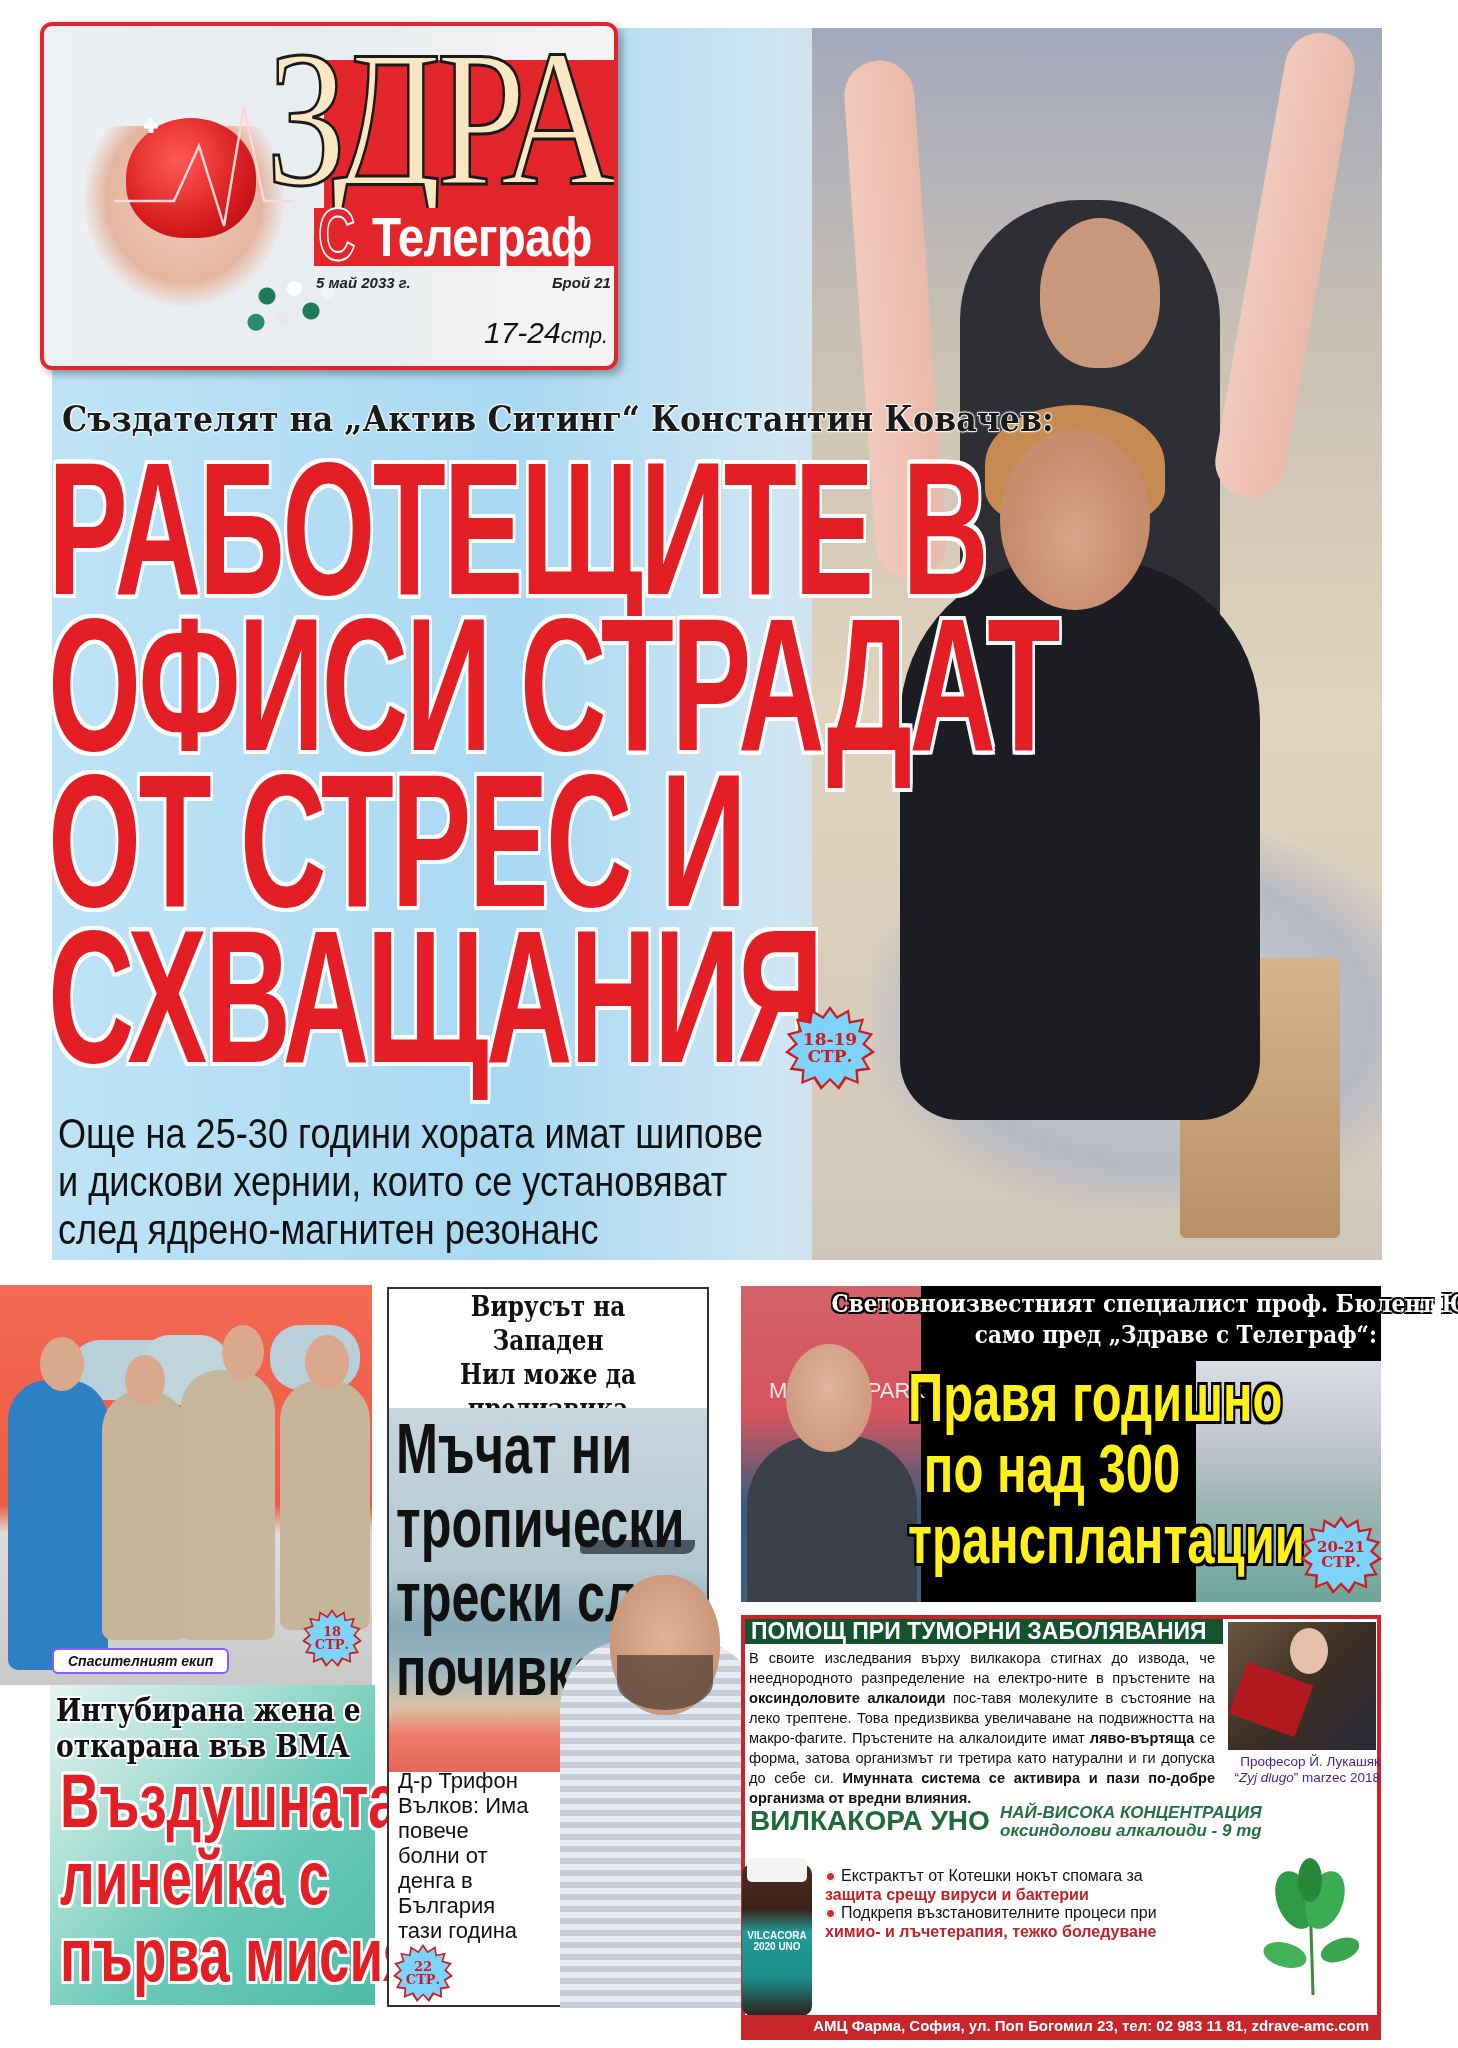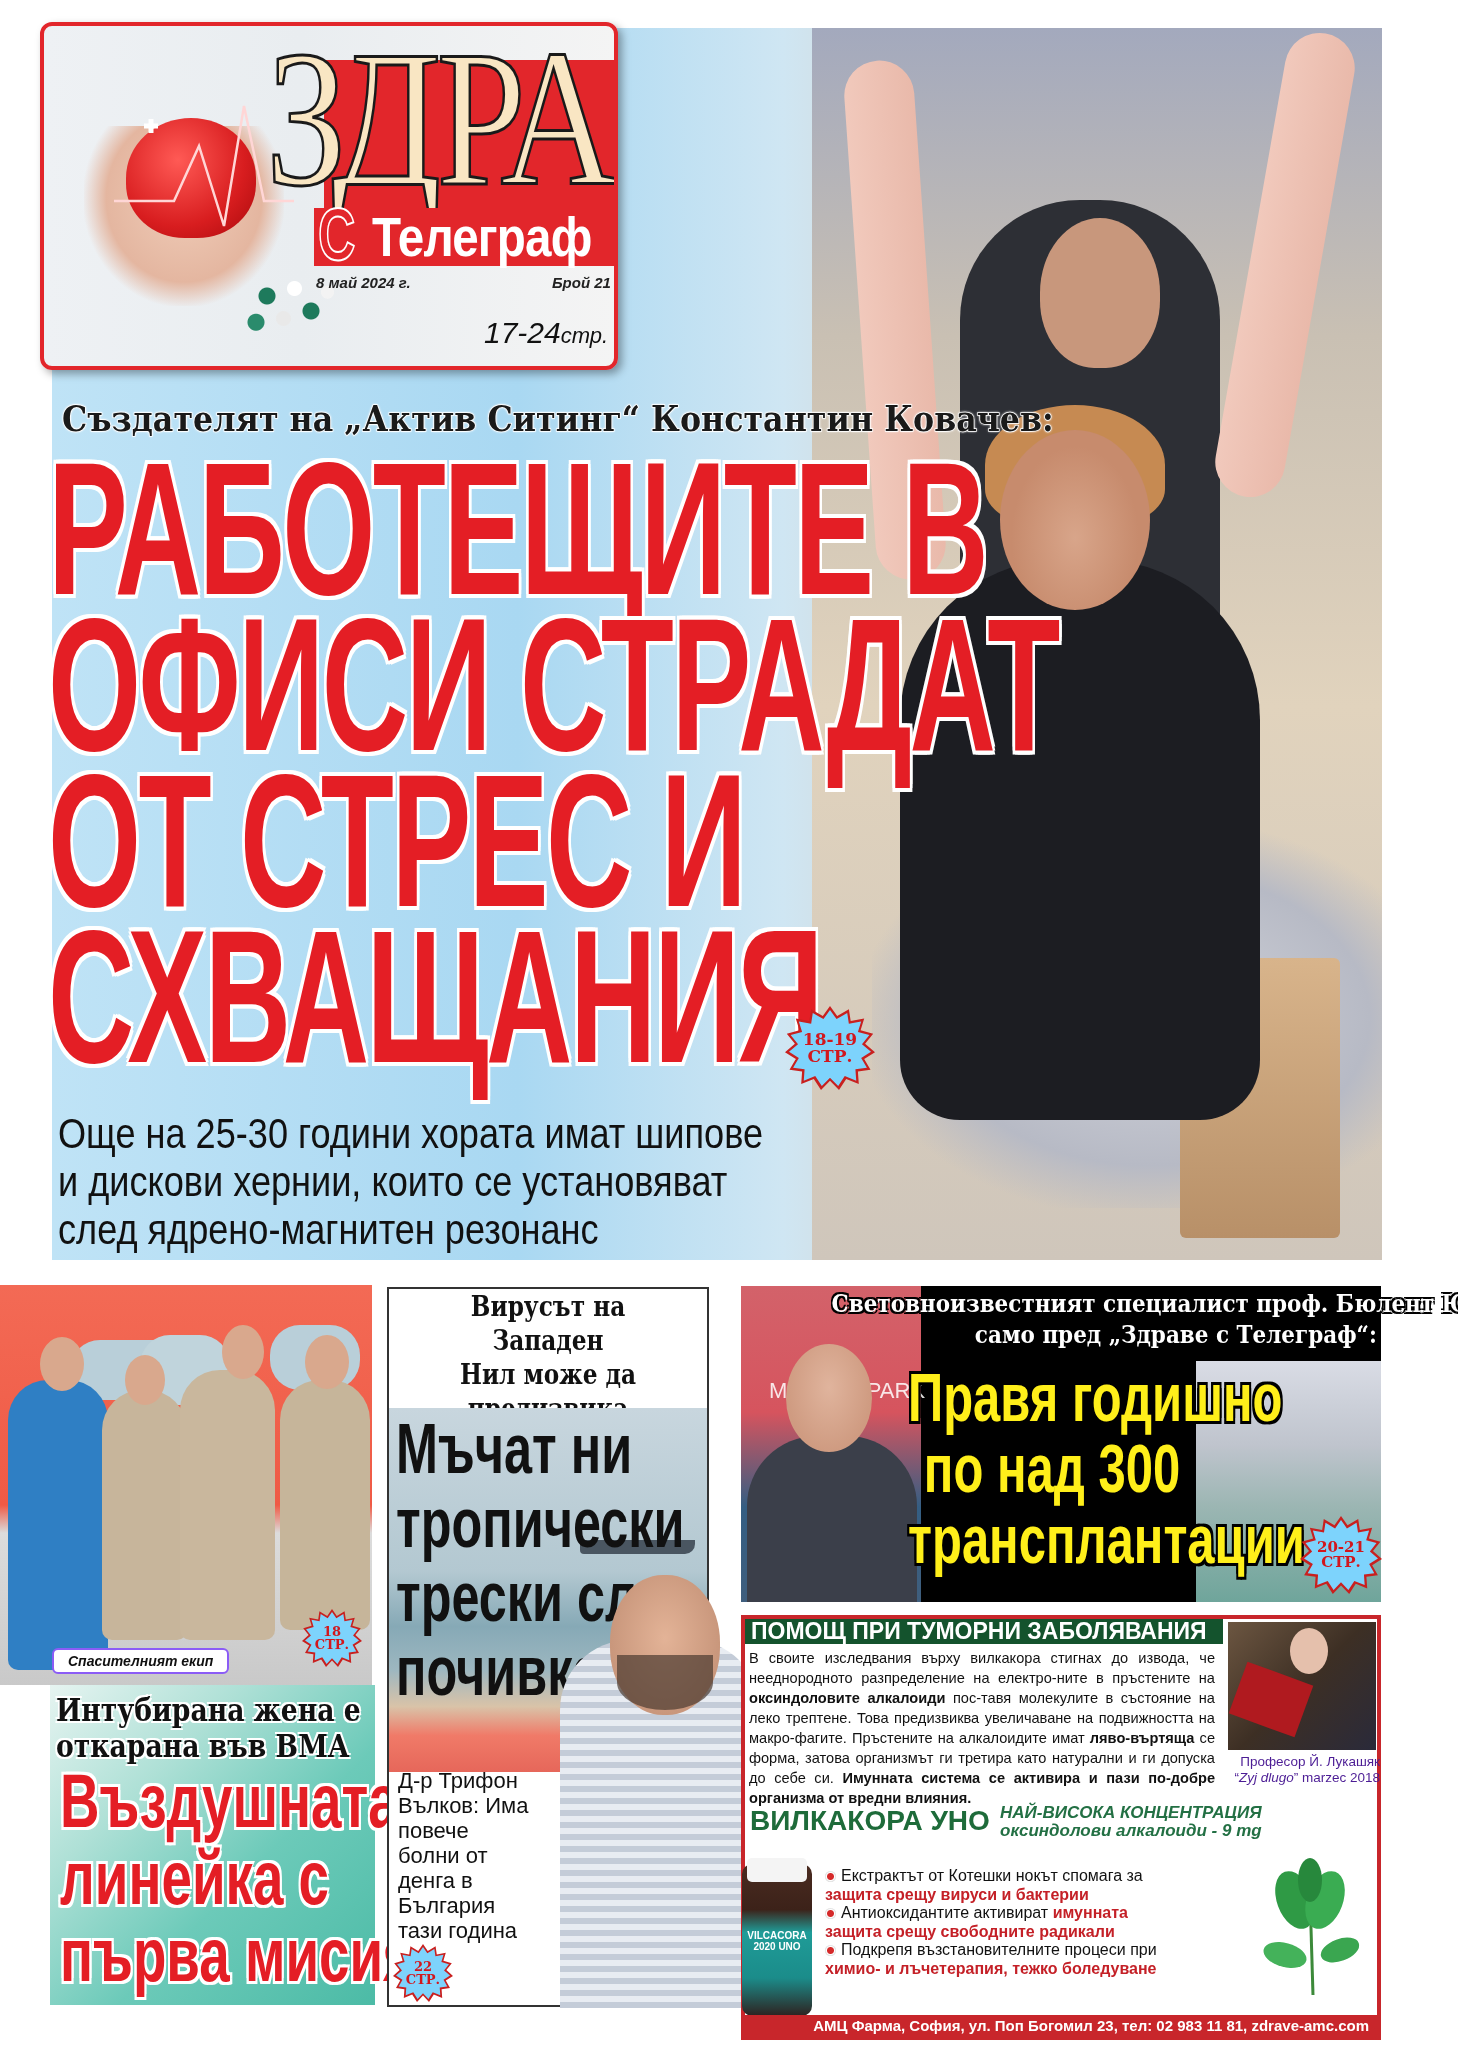--- a/index.html
+++ b/index.html
@@ -324,21 +324,21 @@
   <svg class="abs mh-pulse" viewBox="0 0 180 150">
     <polyline points="0,115 60,115 85,60 110,140 130,20 150,115 180,115" fill="none" stroke="#ffd6d6" stroke-width="2.5"></polyline>
     <path d="M30 40 h14 M37 33 v14" stroke="#ffffff" stroke-width="5"></path>
   </svg>
   <div class="abs mh-pills"></div>
   <div class="abs mh-redbar"></div>
   <div class="abs mh-title">ЗДРАВЕ</div>
   <div class="abs mh-subbar"></div>
   <div class="abs mh-s">С</div>
   <div class="abs mh-brand">Телеграф</div>
-  <div class="abs mh-date">8 май 2024 г.</div>
+  <div class="abs mh-date">5 май 2033 г.</div>
   <div class="abs mh-issue">Брой 21</div>
   <div class="abs mh-pages">
     <span>17-24</span><small>стр.</small>
   </div>
 </div>
 
 <div class="abs kicker">Създателят на „Актив Ситинг“ Константин Ковачев:</div>
 <div class="abs headline">
   <div>РАБОТЕЩИТЕ В</div>
   <div>ОФИСИ СТРАДАТ</div>
@@ -453,21 +453,20 @@
 <div class="abs ad-brand">ВИЛКАКОРА УНО</div>
 <div class="abs ad-conc">
   <div>НАЙ-ВИСОКА КОНЦЕНТРАЦИЯ</div>
   <div>оксиндолови алкалоиди - 9 mg</div>
 </div>
 <div class="abs ad-bottle"></div>
 <div class="abs ad-bottle-cap"></div>
 <div class="abs" style="left:744px;top:1930px;width:66px;text-align:center;font-size:10px;font-weight:bold;color:#fff;line-height:11px;">VILCACORA 2020 UNO</div>
 <ul class="abs ad-bullets">
   <li><span class="dot"></span><span>Екстрактът от Котешки нокът спомага за</span><br><span class="red">защита срещу вируси и бактерии</span></li>
-  <li><span class="dot"></span><span>Антиоксидантите активират</span> <span class="red">имунната защита срещу свободните радикали</span></li>
   <li><span class="dot"></span><span>Подкрепя възстановителните процеси при</span><br><span class="red">химио- и лъчетерапия, тежко боледуване</span></li>
 </ul>
 <svg class="abs ad-plant" viewBox="0 0 110 140">
   <line x1="55" y1="40" x2="58" y2="140" stroke="#3c8a3a" stroke-width="3"></line>
   <ellipse cx="40" cy="45" rx="18" ry="30" fill="#2f9a45" transform="rotate(-20 40 45)"></ellipse>
   <ellipse cx="70" cy="45" rx="18" ry="30" fill="#3aac52" transform="rotate(20 70 45)"></ellipse>
   <ellipse cx="55" cy="25" rx="12" ry="22" fill="#27883c"></ellipse>
   <ellipse cx="30" cy="100" rx="22" ry="12" fill="#44b25a" transform="rotate(15 30 100)"></ellipse>
   <ellipse cx="85" cy="95" rx="20" ry="11" fill="#3aa650" transform="rotate(-20 85 95)"></ellipse>
 </svg>

